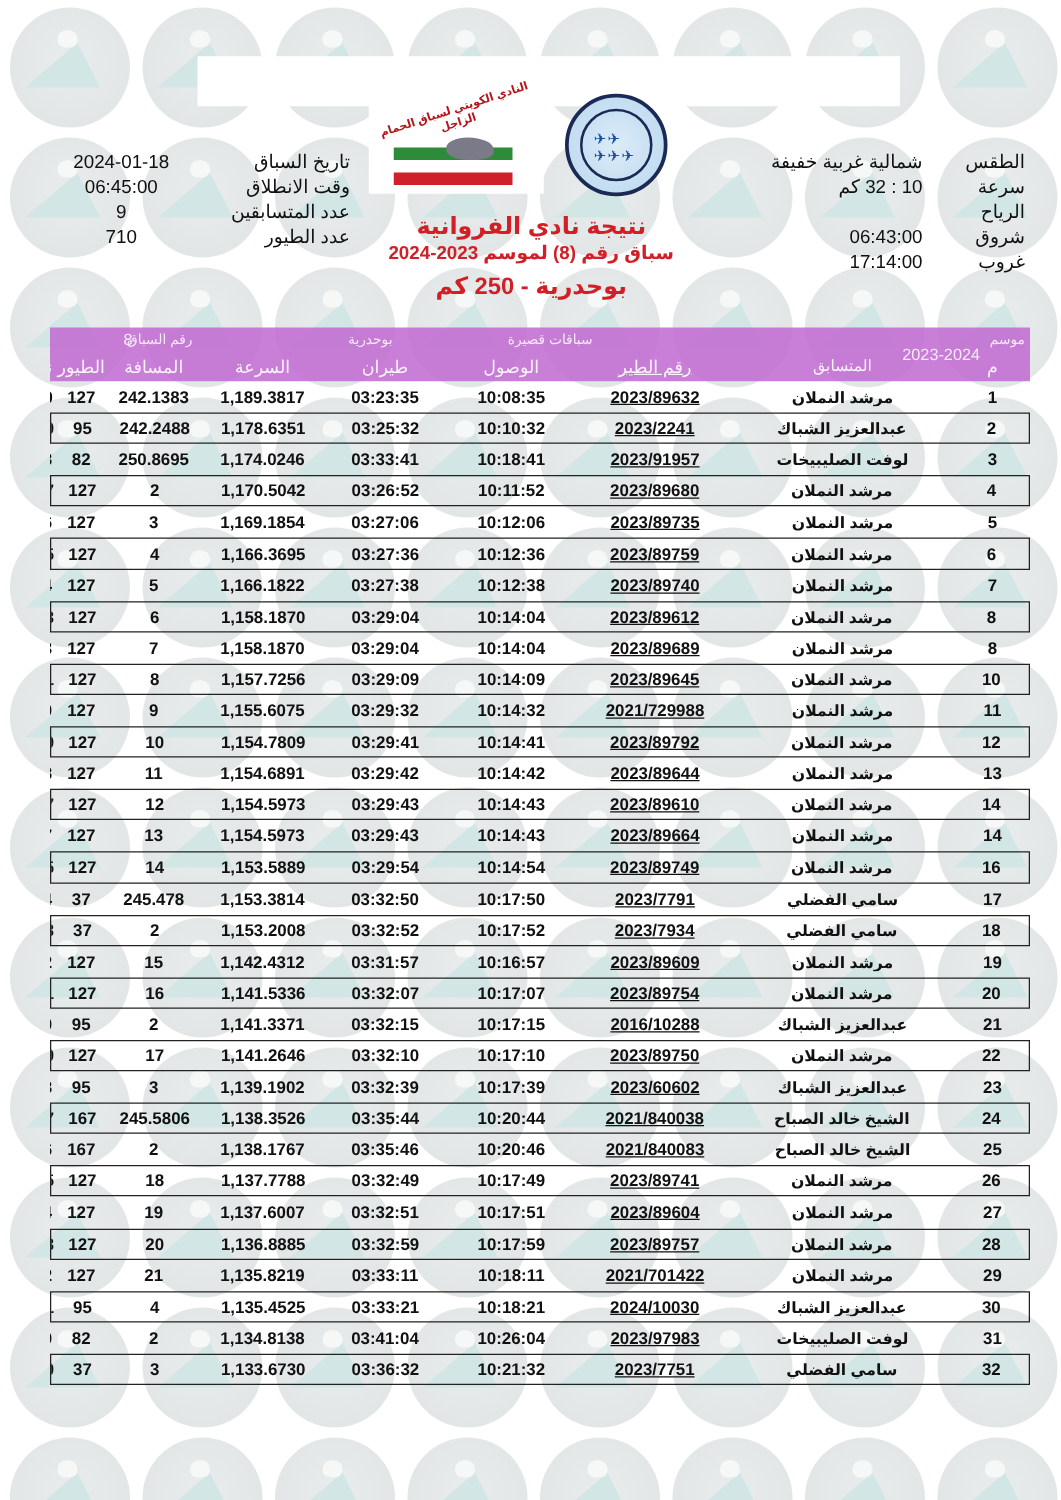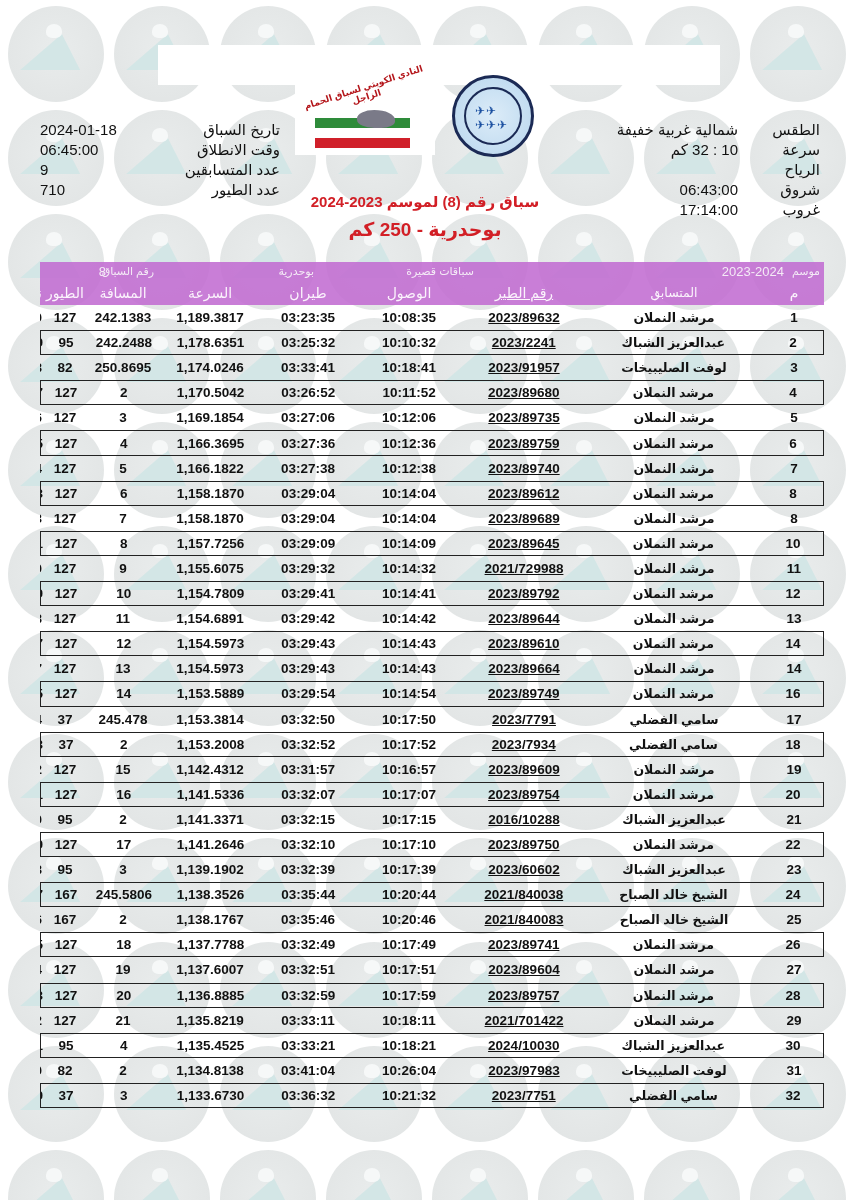--- a/index.html
+++ b/index.html
@@ -41,21 +41,21 @@
     border: 3px solid #1b2a55; background: radial-gradient(circle, #dcecf8 0%, #b8d6ee 100%);
   }
   .logo-right .inner { position: absolute; inset: 9px; border-radius: 50%; border: 2px solid #1b2a55; }
   .logo-right .birds { position: absolute; left: 20px; top: 26px; color: #1a4fa0; font-size: 12px; letter-spacing: 1px; }
 
   .info { position: absolute; top: 120px; font-size: 15px; line-height: 20px; }
   .info-left { left: 40px; width: 240px; }
   .info-right { left: 600px; width: 220px; }
   .info-row { display: flex; direction: rtl; }
   .info-left .lbl { width: 120px; text-align: right; }
-  .info-left .val { width: 120px; text-align: left; padding-right: 6px; box-sizing: border-box; direction: ltr; }
+  .info-left .val { width: 120px; text-align: center; padding-right: 6px; box-sizing: border-box; direction: ltr; }
   .info-right .lbl { width: 76px; text-align: right; font-weight: normal; }
   .info-right .val { width: 144px; text-align: right; padding-right: 6px; box-sizing: border-box; }
 
   .title { position: absolute; left: 220px; width: 410px; text-align: center; color: #d21f26; font-weight: bold; direction: rtl; }
   .t1 { top: 170px; font-size: 19px; }
   .t2 { top: 193px; font-size: 15px; }
   .t3 { top: 218px; font-size: 19px; }
 
   .table-wrap { position: absolute; left: 40px; top: 262px; width: 784px; direction: rtl; }
   .hdr { background: rgba(193,108,210,0.88); color: #f4eaf6; }
@@ -230,28 +230,29 @@
     <div class="info-row">
       <span class="lbl">شروق</span>
       <span class="val">06:43:00</span>
     </div>
     <div class="info-row">
       <span class="lbl">غروب</span>
       <span class="val">17:14:00</span>
     </div>
   </div>
 
+  <div class="title t1">نتيجة نادي الفروانية</div>
   <div class="title t2">سباق رقم (8) لموسم 2023-2024</div>
   <div class="title t3">بوحدرية - 250 كم</div>
 
   <div class="table-wrap">
     <div class="hdr">
       <div class="hdr-top">
         <span style="right:4px">موسم</span>
-        <span style="right:40px;font-size:13px;top:2px">2023-2024</span>
+        <span style="right:40px;font-size:13px;top:14px">2023-2024</span>
         <span style="right:350px">سباقات قصيرة</span>
         <span style="right:510px">بوحدرية</span>
         <span style="right:670px">رقم السباق</span>
         <span style="right:718px;font-size:13px;top:2px">8</span>
       </div>
       <div class="hdr-cols">
         <div class="cell c-rank">م</div>
         <div class="cell c-name">المتسابق</div>
         <div class="cell c-ring">رقم الطير</div>
         <div class="cell c-arr">الوصول</div>

